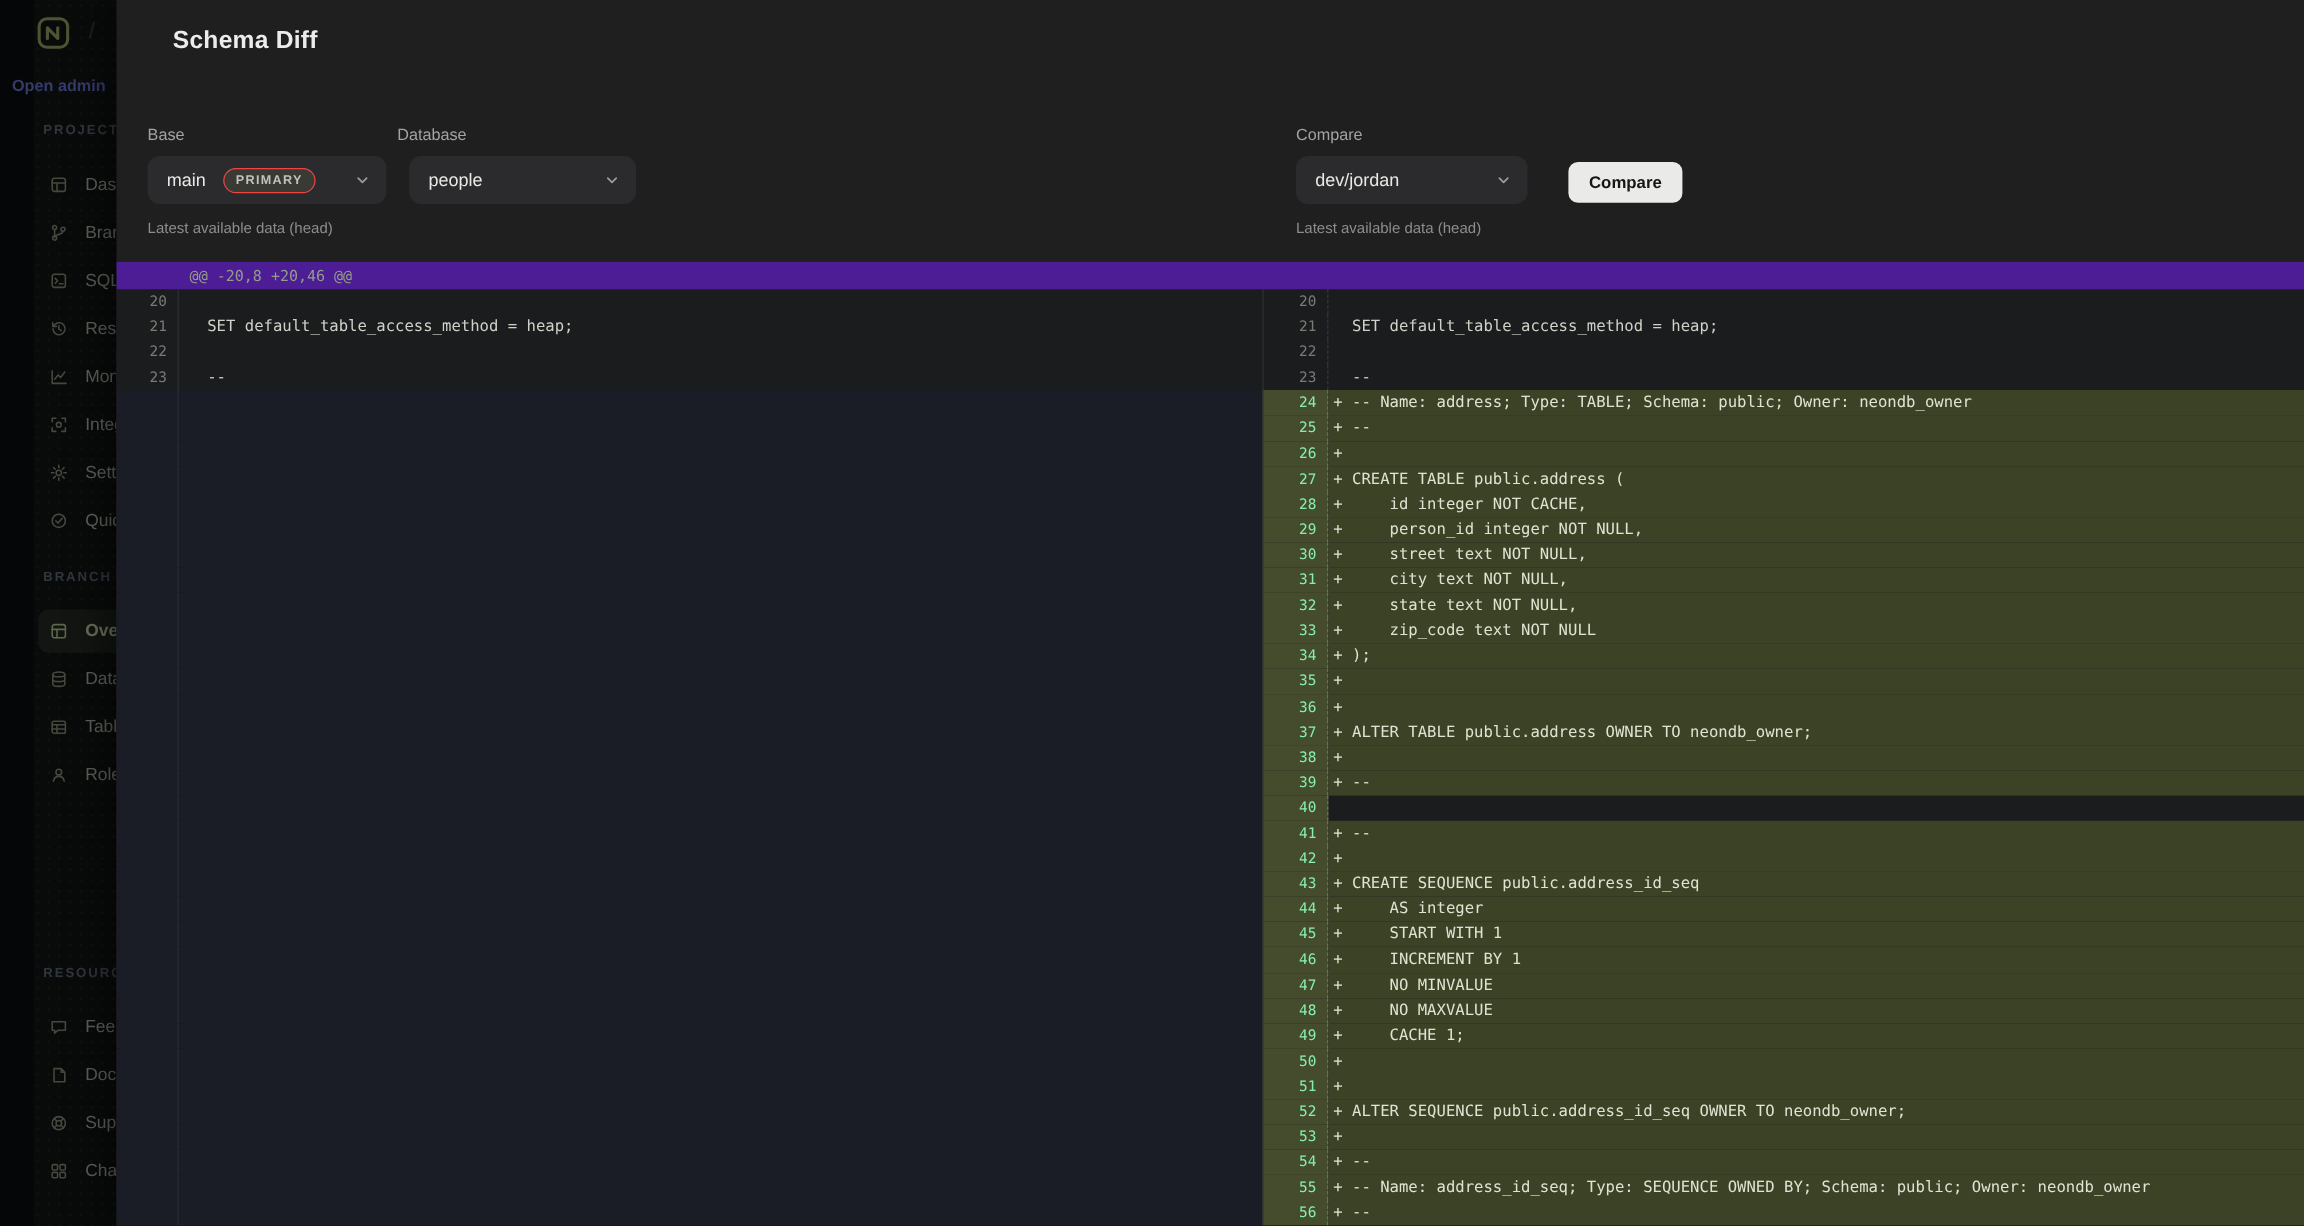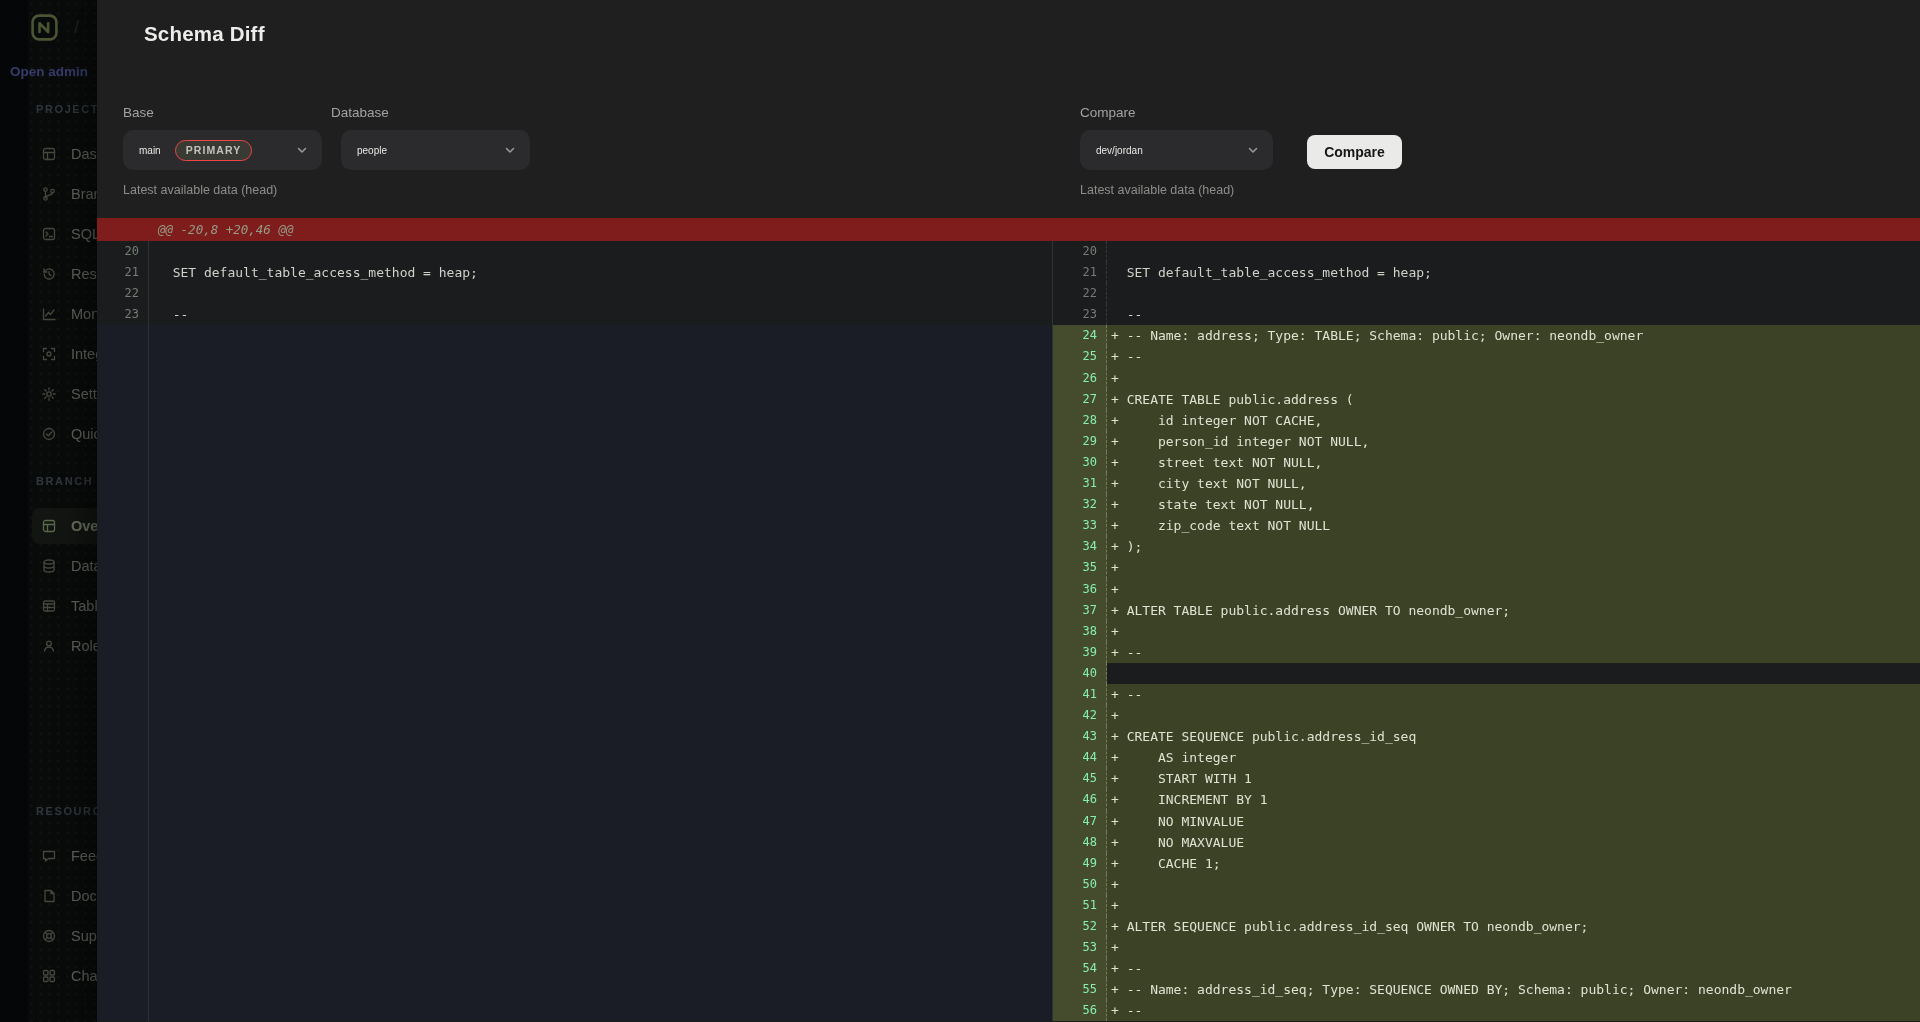--- a/index.html
+++ b/index.html
@@ -39,37 +39,37 @@
   .drawer { position:absolute; left:97px; top:0; right:0; bottom:0; background:#1f1f20;
             z-index:10; box-shadow:-10px 0 30px rgba(0,0,0,.45); }
   .drawer-title { position:absolute; left:26px; top:22px; font-size:20.5px; font-weight:700;
                   color:#ececea; letter-spacing:.2px;margin-left:21px; }
   .field-label { position:absolute; top:105px; font-size:13.5px; color:#a3a3a0; }
   .lbl-base { left:26px; } .lbl-db { left:234px; } .lbl-cmp { left:983px; }
   .select { position:absolute; top:130px; height:40px; background:#2b2b2d; border-radius:10px;
             display:flex; align-items:center; padding:0 14px 0 16px; cursor:pointer; }
   .sel-base { left:26px; width:199px; } .sel-db { left:244px; width:189px; }
   .sel-cmp { left:983px; width:193px; }
-  .select .sel-value { font-size:10px; color:#e8e8e5; }
+  .select .sel-value { font-size:15px; color:#e8e8e5; }
   .select .chev { margin-left:auto; display:inline-flex; }
   .badge { margin-left:14px; padding:3px 10px 4px; border-radius:999px; background:#3a3a35;
            border:1px solid #ef4444; font-size:10.5px; font-weight:700; letter-spacing:1.1px;
            color:#c2c2b8; }
   .helper { position:absolute; top:183px; font-size:12.5px; color:#8d8d8a; }
   .hlp-base { left:26px; } .hlp-cmp { left:983px; }
   .compare-btn { position:absolute; left:1210px; top:135px; width:95px; height:34px;
                  background:#eaeae8; color:#161616; border:none; border-radius:8px;
                  font-size:14px; font-weight:700; cursor:pointer;
                  font-family:"Liberation Sans", sans-serif; }
 
   
   .diff { position:absolute; left:0; right:0; top:218px; bottom:0; background:#1b1c1e;
           overflow:hidden; font-family:"DejaVu Sans Mono","Liberation Mono",monospace; }
-  .hunk { height:23px; line-height:23px; background:#7f1d1d; color:#949c87;
-          font-size:12.5px; padding-left:61px; white-space:pre;font-style:italic; }
+  .hunk { height:23px; line-height:23px; background:#4c1d95; color:#949c87;
+          font-size:12.5px; padding-left:61px; white-space:pre; }
   .drow { display:flex; height:21.1px; line-height:21.1px; font-size:13px; }
   .cell { overflow:hidden; white-space:pre; }
   .lg { width:52px; text-align:right; padding-right:9px; color:#767d74; font-size:12px;
         border-right:1px solid #2d3036; }
   .lc { width:903px; padding-left:8px; color:#ced2c8; }
   .rg { width:55px; text-align:right; padding-right:9px; color:#767d74; font-size:12px;
         border-left:1px solid #2f3238; border-right:1px dashed rgba(255,255,255,.12); }
   .rc { flex:1; padding-left:4px; color:#ced2c8; }
   .lg.filler, .lc.filler { background:#1a1d25; }
   .rg.add { background:#454c2e; color:#86efac; border-right-color:rgba(213,222,170,.32); }

